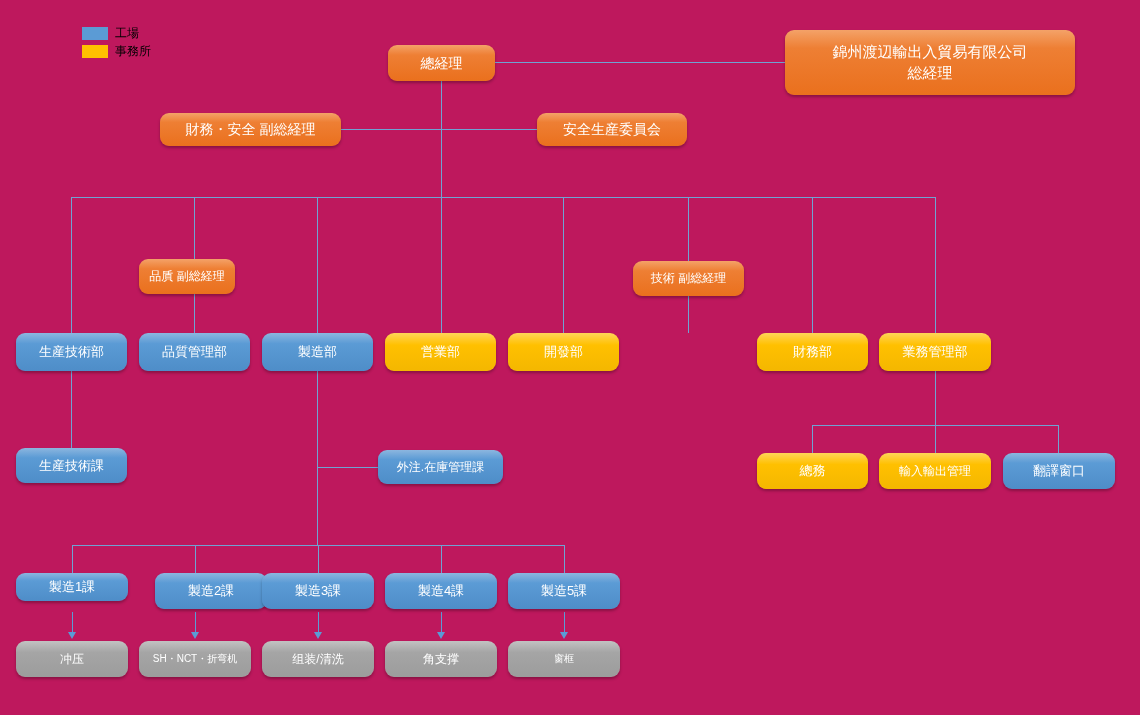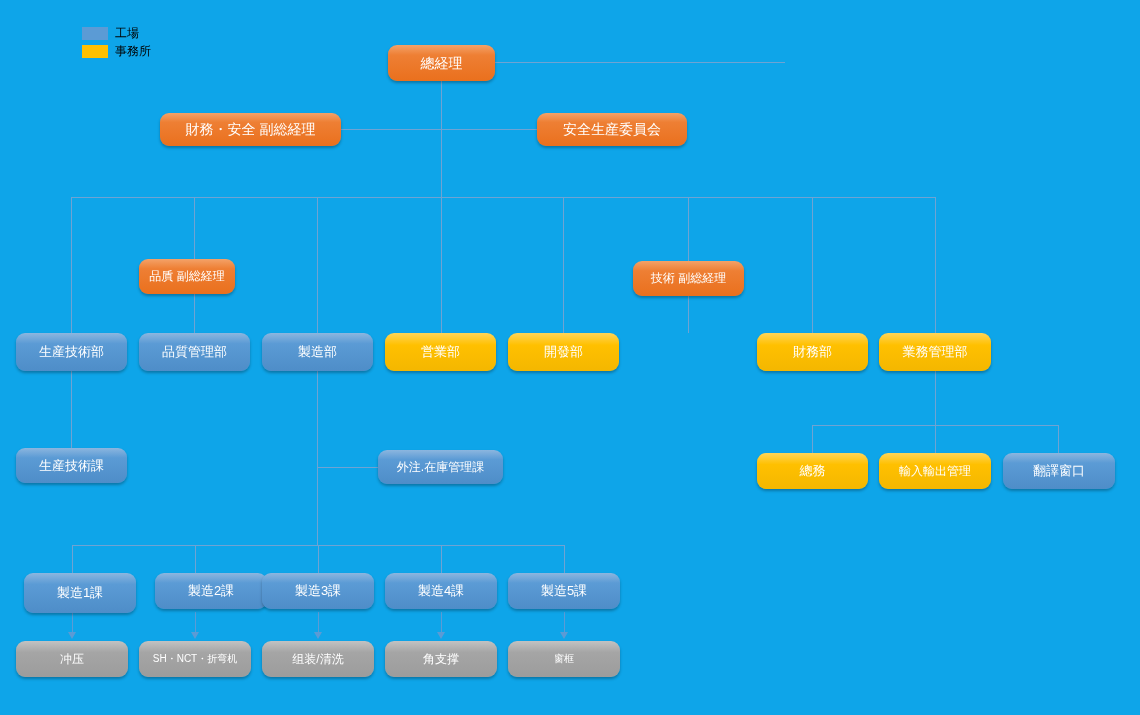--- a/index.html
+++ b/index.html
@@ -1,17 +1,17 @@
 <!DOCTYPE html>
 <html><head>
 <meta charset="utf-8">
 <style>
   html,body { margin:0; padding:0; background:#ffffff; }
   body { font-family:"Liberation Sans","DejaVu Sans",sans-serif; }
-  .stage { position:relative; width:1140px; height:715px; background:#0ea5e9; overflow:hidden; }
+  .stage { position:relative; width:1140px; height:715px; background:#be185d; overflow:hidden; }
 
   .node {
     position:absolute; box-sizing:border-box;
     display:flex; flex-direction:column; align-items:center; justify-content:center;
     color:#ffffff; text-align:center; border-radius:9px;
     font-size:13px; line-height:1.35; padding:2px 4px;
     box-shadow:0 2px 3px rgba(0,0,0,0.28);
     white-space:nowrap;
   }
   .node.orange { background:linear-gradient(180deg,#f4a268 0%,#ee7f34 28%,#ea701d 100%); }
@@ -80,20 +80,24 @@
     <div class="arrow-head" style="left: 191px; top: 632px;"></div>
     <div class="arrow-line" style="left: 318px; top: 612px; height: 21px;"></div>
     <div class="arrow-head" style="left: 314px; top: 632px;"></div>
     <div class="arrow-line" style="left: 441px; top: 612px; height: 21px;"></div>
     <div class="arrow-head" style="left: 437px; top: 632px;"></div>
     <div class="arrow-line" style="left: 564px; top: 612px; height: 21px;"></div>
     <div class="arrow-head" style="left: 560px; top: 632px;"></div>
     <div class="node orange" style="left: 388px; top: 45px; width: 107px; height: 36px; font-size: 14px;">
       <div>總経理</div>
     </div>
+    <div class="node orange" style="left: 785px; top: 30px; width: 290px; height: 65px; font-size: 15px;">
+      <div>錦州渡辺輸出入貿易有限公司</div>
+      <div>総経理</div>
+    </div>
     <div class="node orange" style="left: 160px; top: 113px; width: 181px; height: 33px; font-size: 14px;">
       <div>財務・安全 副総経理</div>
     </div>
     <div class="node orange" style="left: 537px; top: 113px; width: 150px; height: 33px; font-size: 14px;">
       <div>安全生産委員会</div>
     </div>
     <div class="node orange" style="left: 139px; top: 259px; width: 96px; height: 35px; font-size: 12px;">
       <div>品貭 副総経理</div>
     </div>
     <div class="node orange" style="left: 633px; top: 261px; width: 111px; height: 35px; font-size: 12px;">
@@ -128,21 +132,21 @@
     </div>
     <div class="node yellow" style="left: 757px; top: 453px; width: 111px; height: 36px;">
       <div>總務</div>
     </div>
     <div class="node yellow" style="left: 879px; top: 453px; width: 112px; height: 36px; font-size: 12px;">
       <div>輸入輸出管理</div>
     </div>
     <div class="node blue" style="left: 1003px; top: 453px; width: 112px; height: 36px;">
       <div>翻譯窗口</div>
     </div>
-    <div class="node blue" style="left: 24px; top: 573px; width: 112px; height: 40px;">
+    <div class="node blue" style="left: 16px; top: 573px; width: 112px; height: 28px;">
       <div>製造1課</div>
     </div>
     <div class="node blue" style="left: 139px; top: 573px; width: 112px; height: 36px; margin-left: 16px;">
       <div>製造2課</div>
     </div>
     <div class="node blue" style="left: 262px; top: 573px; width: 112px; height: 36px;">
       <div>製造3課</div>
     </div>
     <div class="node blue" style="left: 385px; top: 573px; width: 112px; height: 36px;">
       <div>製造4課</div>

